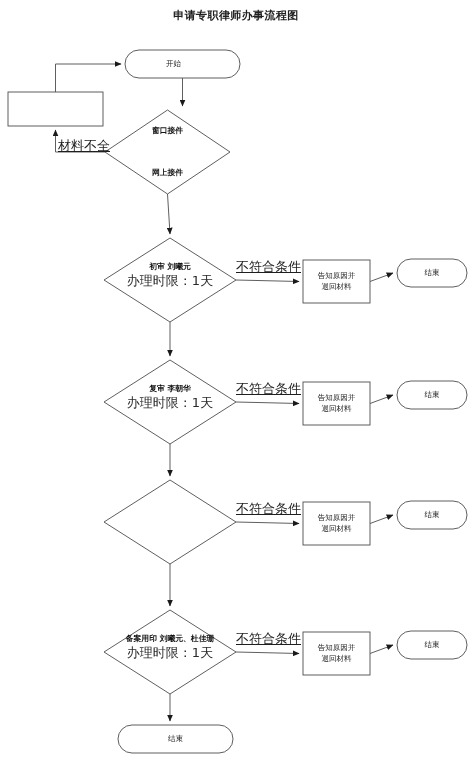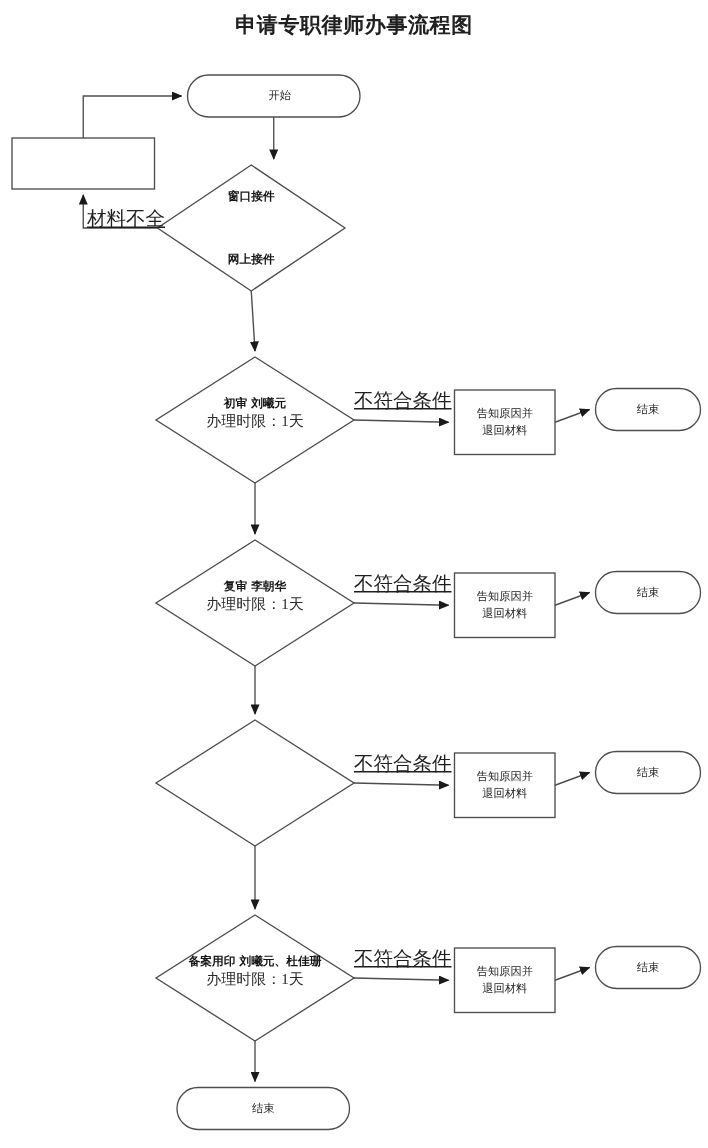--- a/index.html
+++ b/index.html
@@ -35,44 +35,43 @@
     color: #1a1a1a;
     pointer-events: none;
     line-height: 1.35;
   }
   .t-title {
     position: absolute;
     left: 0;
     top: 8px;
     width: 472px;
     text-align: center;
-    font-size: 14px;
+    font-size: 11px;
     font-weight: bold;
     color: #202020;
     letter-spacing: 0.4px;
   }
   .t-term {
     font-size: 7.5px;
     color: #1f1f1f;
   }
   .t-proc {
     font-size: 7.5px;
     color: #1f1f1f;
   }
   .t-dec-main {
     font-size: 7.8px;
     font-weight: bold;
     color: #141414;
     white-space: nowrap;
   }
   .t-dec-sub {
-    font-size: 10px;
+    font-size: 13px;
     color: #2a2a2a;
     white-space: nowrap;
-    font-family: Liberation Serif, serif;
   }
   .t-dec-plain {
     font-size: 7.8px;
     font-weight: bold;
     color: #141414;
     white-space: nowrap;
   }
   .edge-label {
     position: absolute;
     font-size: 13px;
@@ -148,21 +147,21 @@
       <path d="M236,522 L299,523.5"></path>
       <path d="M236,652 L299,653.5"></path>
 
       <path d="M370,281.5 L393,273"></path>
       <path d="M370,403.5 L393,395"></path>
       <path d="M370,523.5 L393,515"></path>
       <path d="M370,653.5 L393,645"></path>
     </g>
   </svg>
 
-  <div class="node-text" style="left:129px; top:50px; width:115px; height:28px;">
+  <div class="node-text" style="left:116px; top:50px; width:115px; height:28px;">
     <span class="t-term">开始</span>
   </div>
 
   <div class="node-text" style="left:113px; top:133px; width:109px; height:38px;gap:31px;">
     <span class="t-dec-plain">窗口接件</span>
     <span class="t-dec-plain">网上接件</span>
   </div>
 
 
   <div class="node-text" style="left:104px; top:260px; width:132px; height:32px;text-align:right;">

